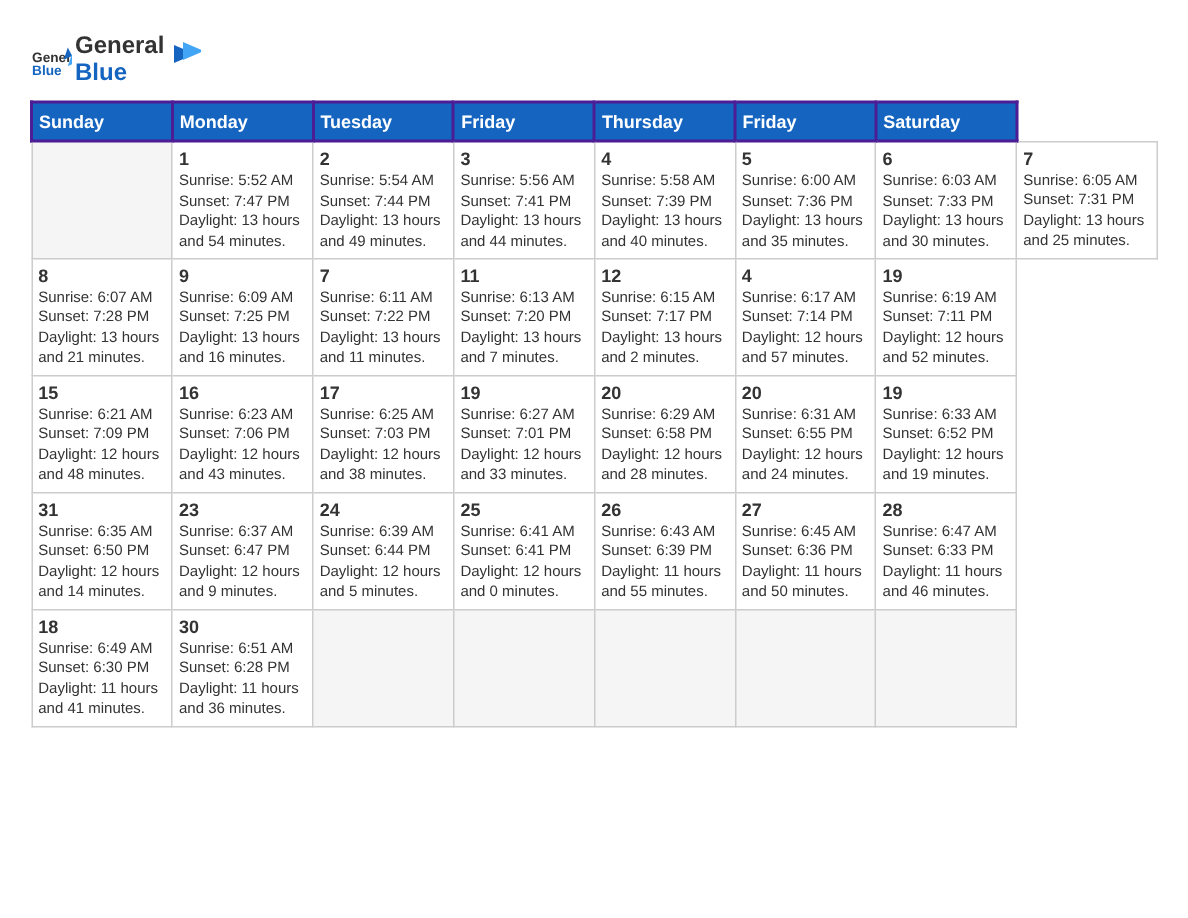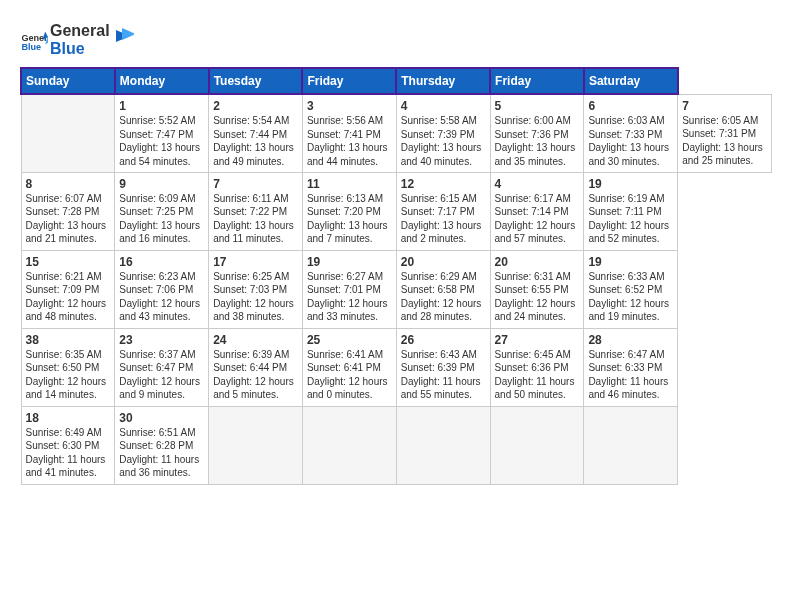--- a/index.html
+++ b/index.html
@@ -210,21 +210,21 @@
             <span class="day-num">20</span>
             <div class="cell-text">Sunrise: 6:31 AM<br>Sunset: 6:55 PM<br>Daylight: 12 hours<br>and 24 minutes.</div>
           </td>
           <td>
             <span class="day-num">19</span>
             <div class="cell-text">Sunrise: 6:33 AM<br>Sunset: 6:52 PM<br>Daylight: 12 hours<br>and 19 minutes.</div>
           </td>
         </tr>
         <tr>
           <td>
-            <span class="day-num">38</span>
+            <span class="day-num">31</span>
             <div class="cell-text">Sunrise: 6:35 AM<br>Sunset: 6:50 PM<br>Daylight: 12 hours<br>and 14 minutes.</div>
           </td>
           <td>
             <span class="day-num">23</span>
             <div class="cell-text">Sunrise: 6:37 AM<br>Sunset: 6:47 PM<br>Daylight: 12 hours<br>and 9 minutes.</div>
           </td>
           <td>
             <span class="day-num">24</span>
             <div class="cell-text">Sunrise: 6:39 AM<br>Sunset: 6:44 PM<br>Daylight: 12 hours<br>and 5 minutes.</div>
           </td>

